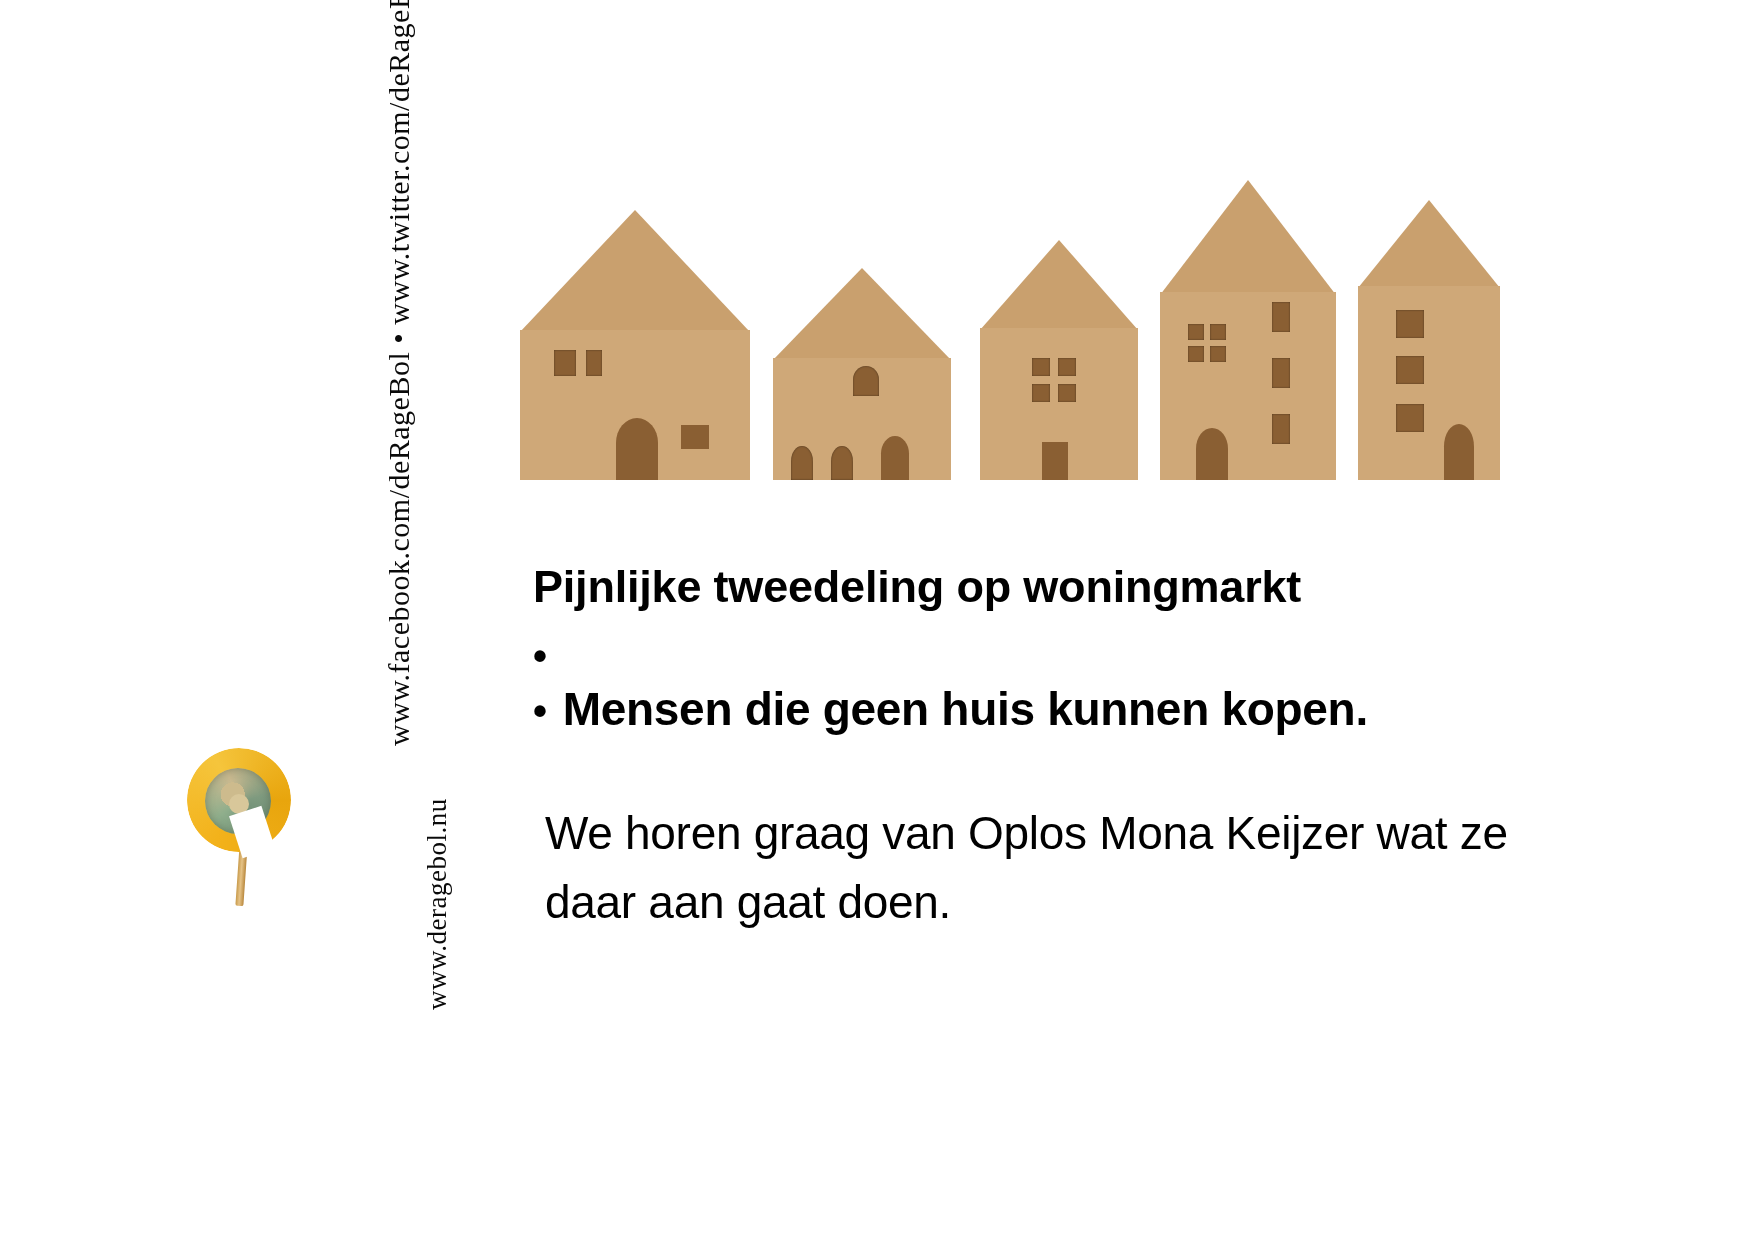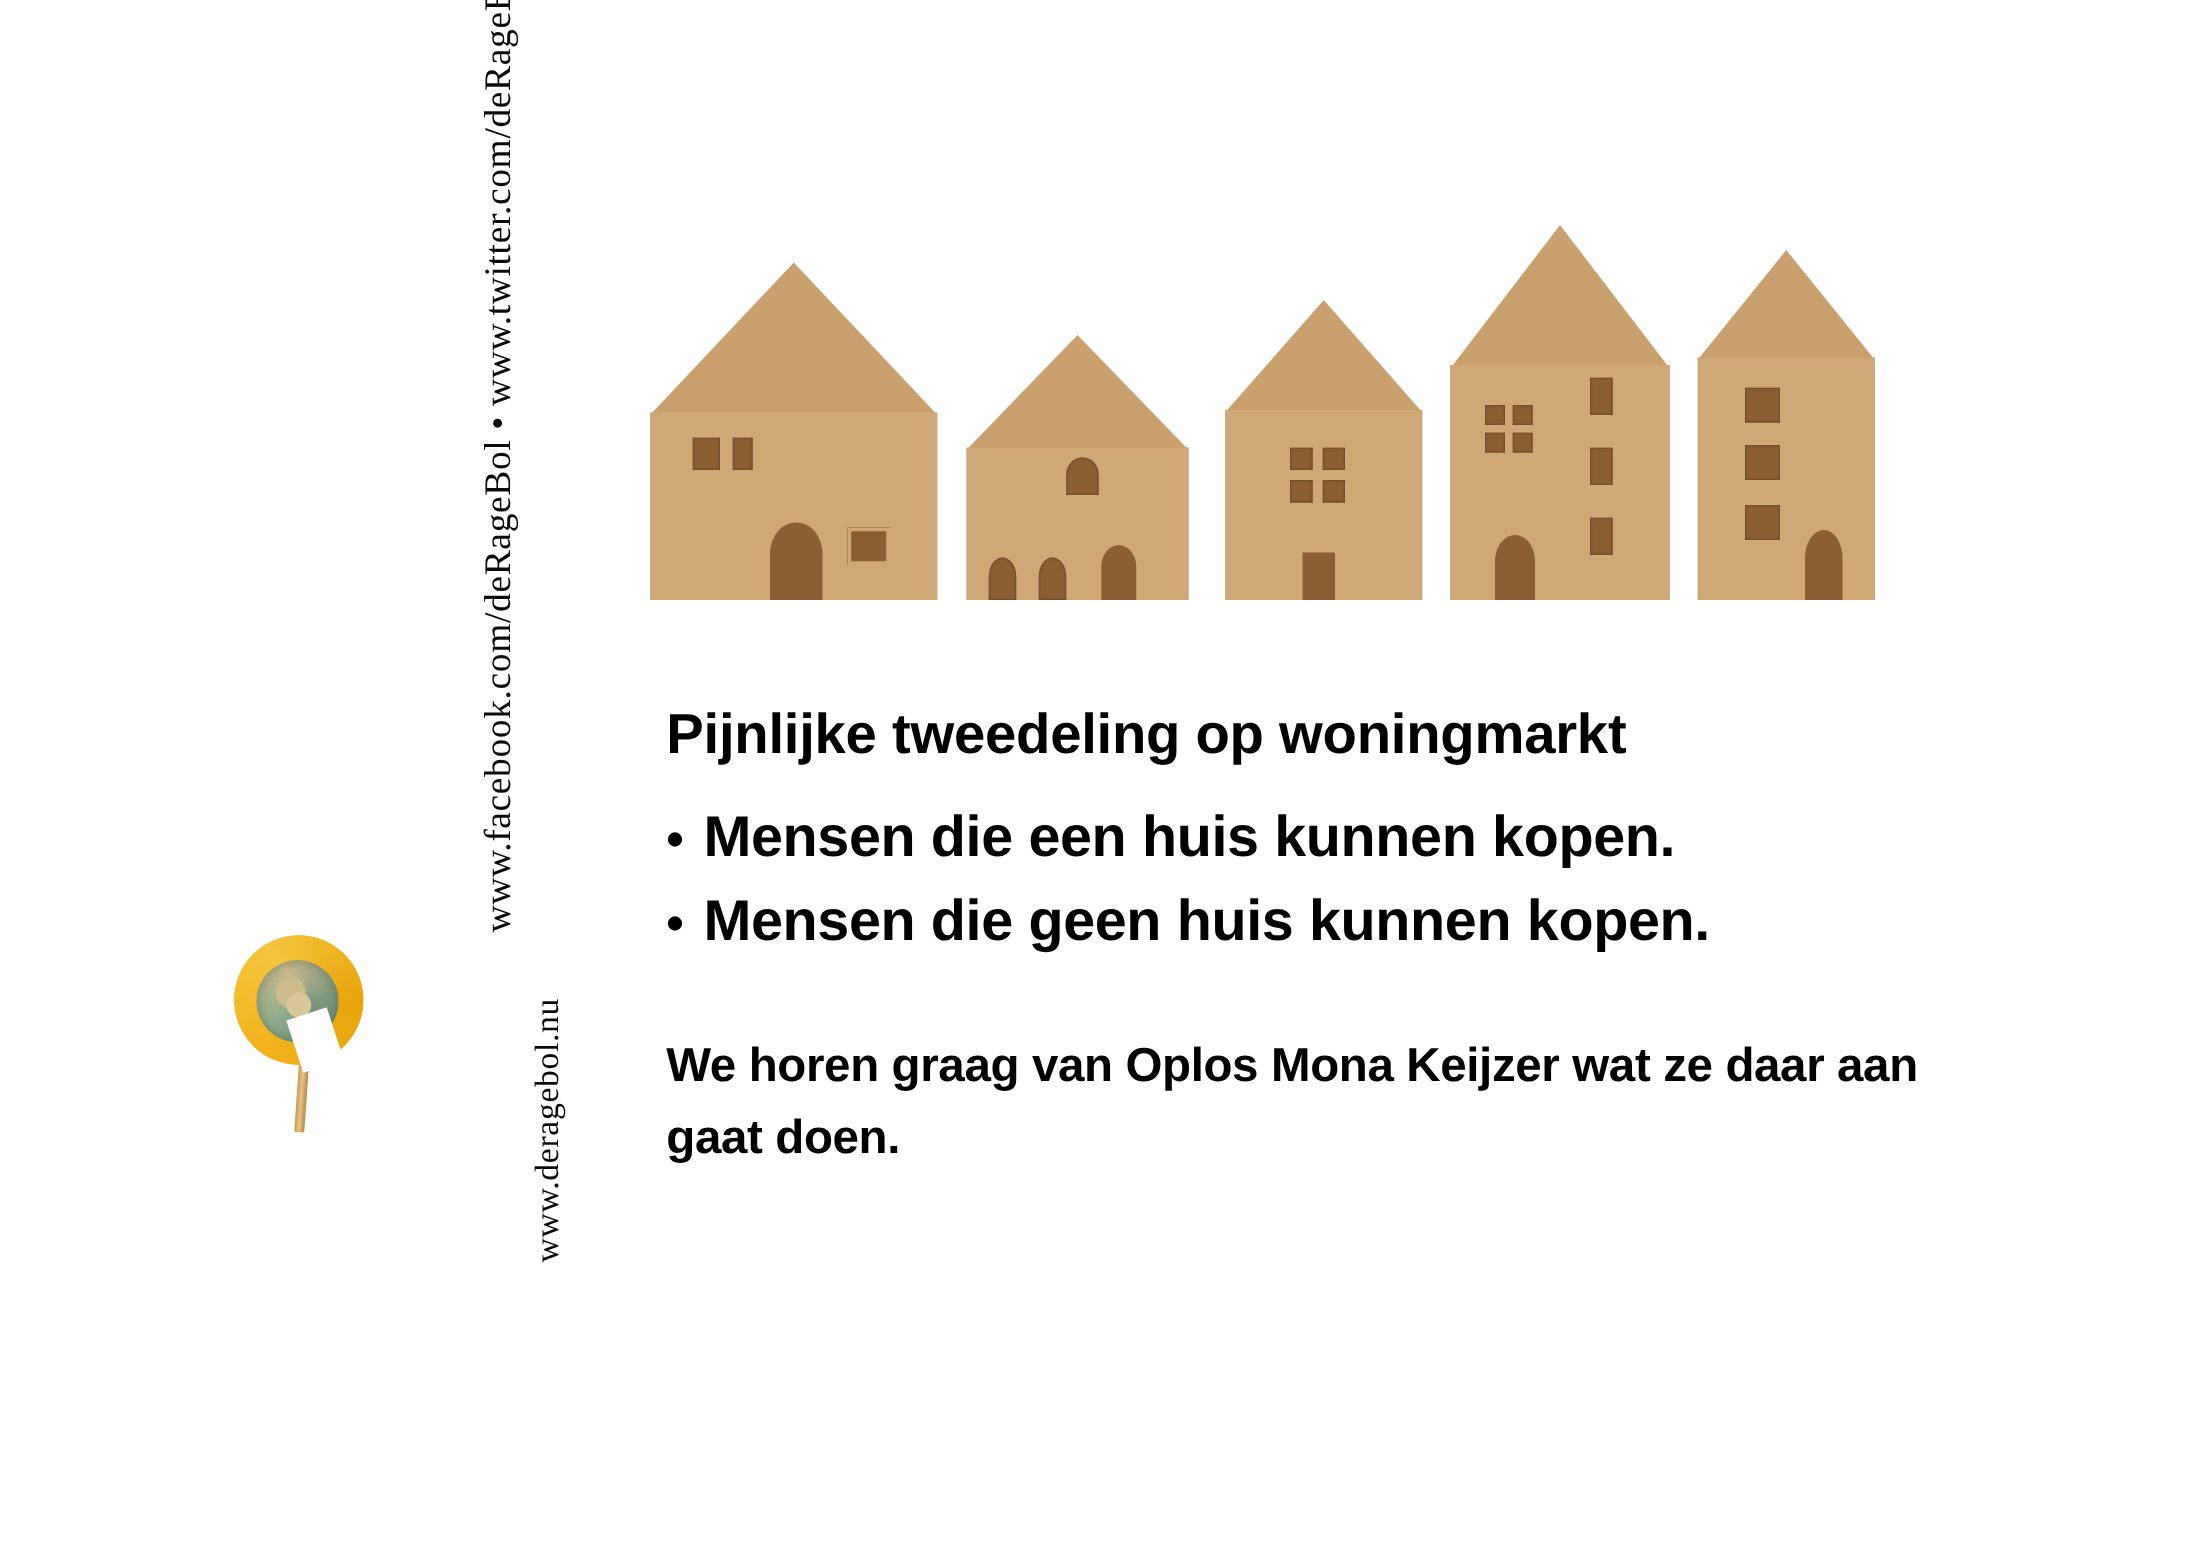--- a/index.html
+++ b/index.html
@@ -178,25 +178,25 @@
     align-items: baseline;
   }
   .bullets li .dot {
     display: inline-block;
     margin-right: 16px;
     font-size: 40px;
     line-height: 1;
   }
   .closing {
     font-family: "Liberation Sans", sans-serif;
-    font-weight: bold;
-    font-size: 38px;
+    font-weight: normal;
+    font-size: 46px;
     line-height: 1.5;
     letter-spacing: -0.3px;
-    margin: 0;
+    margin: 12px;
     color: #000;
     max-width: 1060px;
   }
 </style>
 </head>
 <body>
 
 <div class="side-column">
   <div class="vtext vtext-social">www.facebook.com/deRageBol • www.twitter.com/deRageBol</div>
   <div class="vtext vtext-site">www.deragebol.nu</div>
@@ -264,21 +264,20 @@
   </div>
 </div>
 
 <div class="content">
 
   <h1 class="headline">Pijnlijke tweedeling op woningmarkt</h1>
 
   <ul class="bullets">
     <li>
       <span class="dot">•</span>
-      <span>Mensen die een huis kunnen kopen.</span>
     </li>
     <li>
       <span class="dot">•</span>
       <span>Mensen die geen huis kunnen kopen.</span>
     </li>
   </ul>
 
   <p class="closing">We horen graag van Oplos Mona Keijzer wat ze daar aan gaat doen.</p>
 </div>
 

